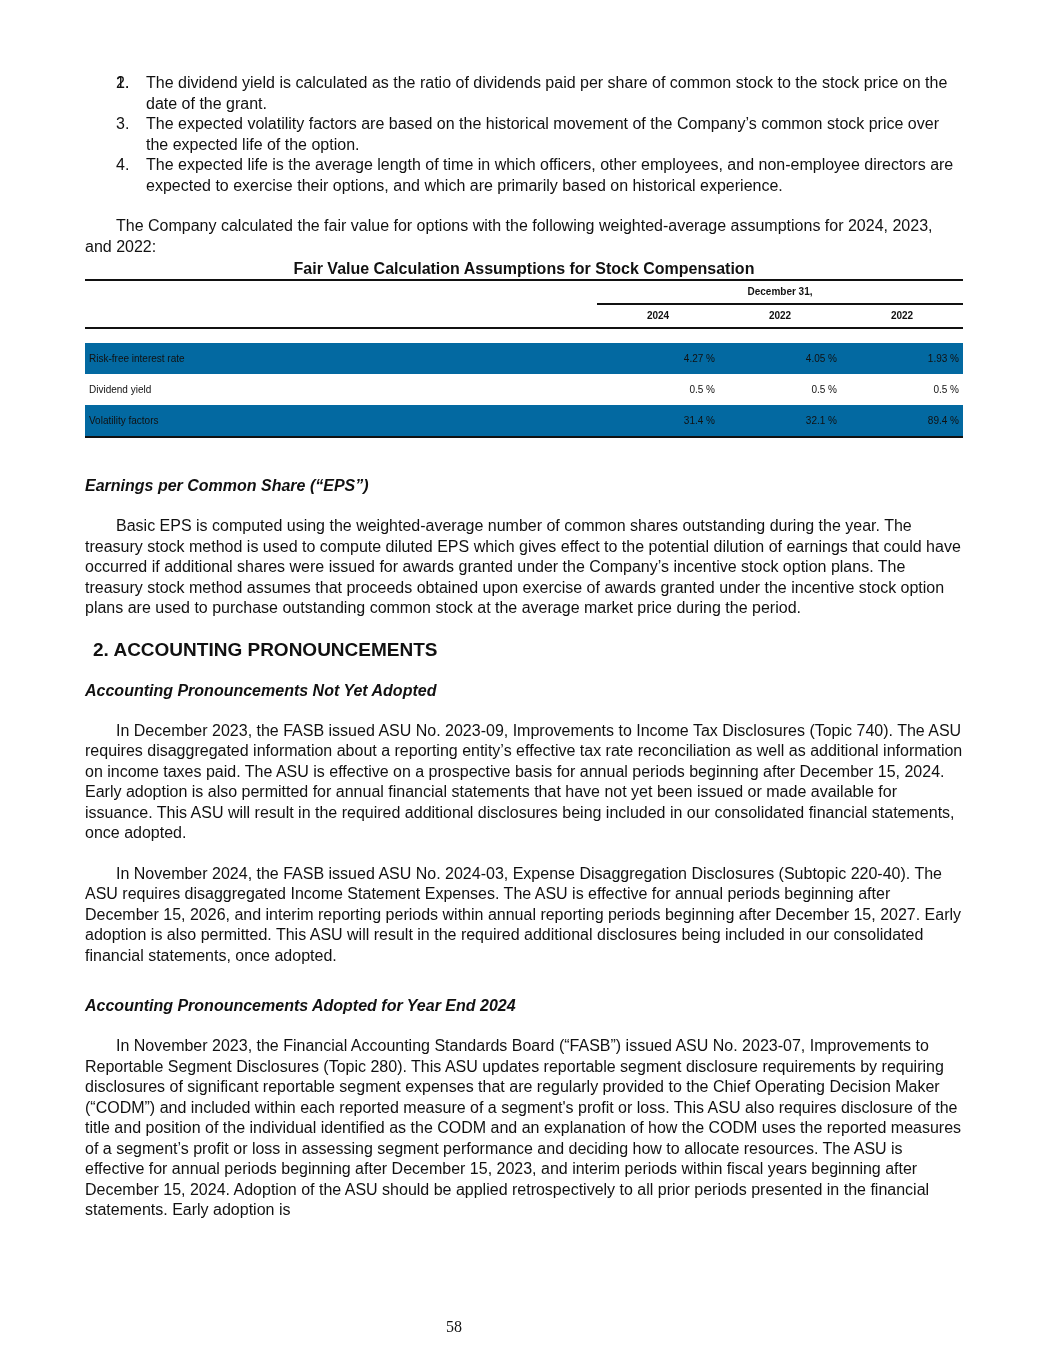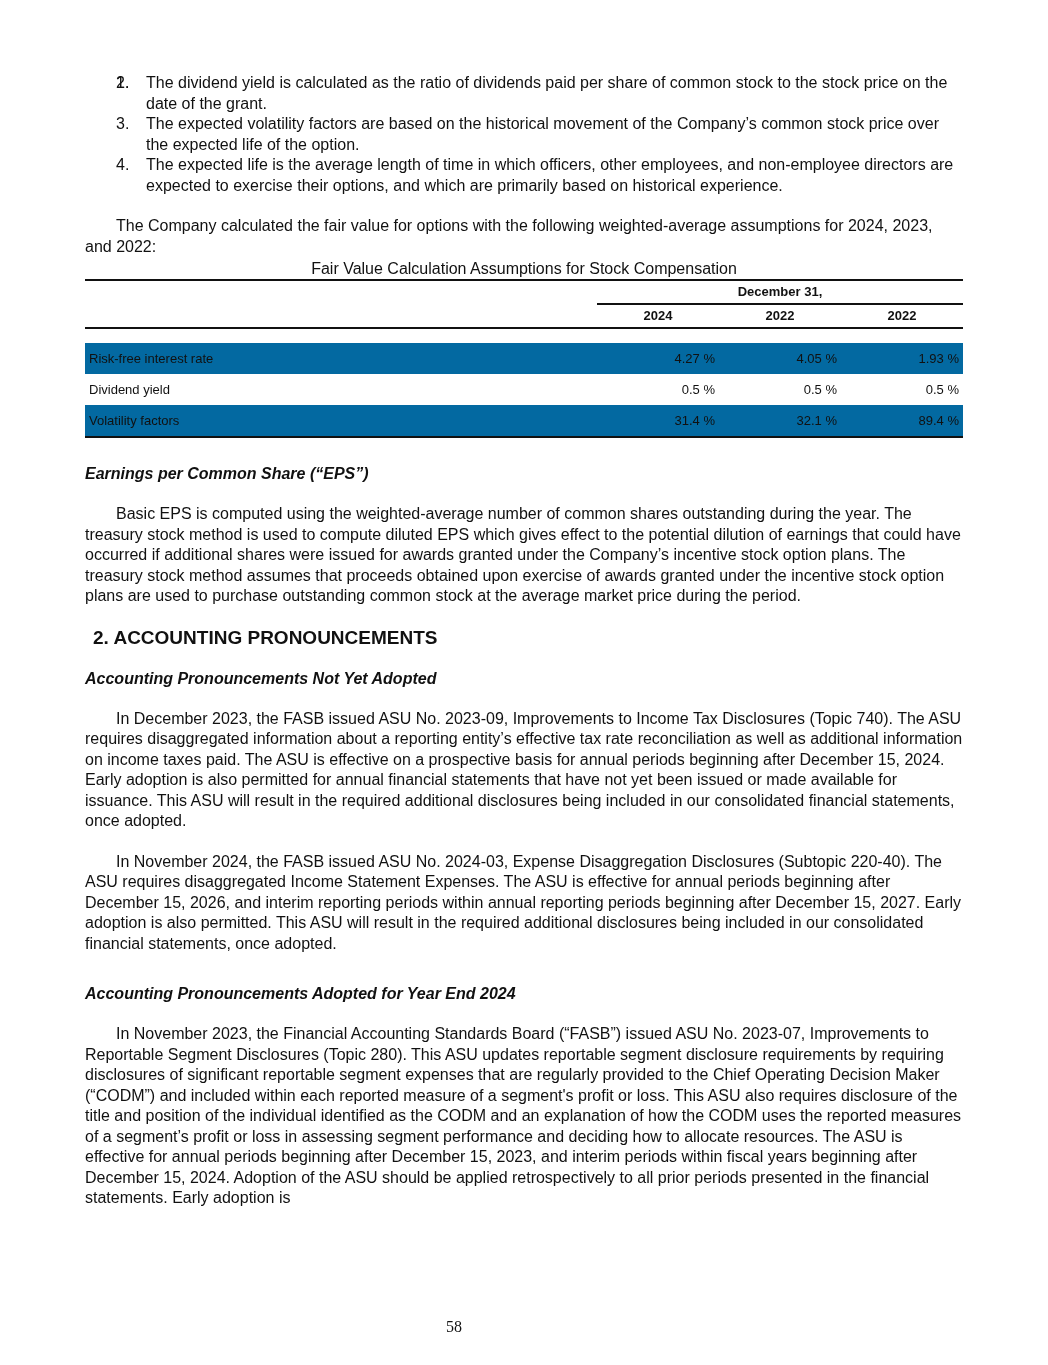--- a/index.html
+++ b/index.html
@@ -8,22 +8,22 @@
     font-family: "Liberation Sans", sans-serif; color: #111111;
     font-size: 16px;
   }
   .page { position: absolute; left: 85px; top: 73px; width: 878px; }
   ol.notes { margin: 0; padding: 0; list-style: none; }
   ol.notes li { position: relative; padding-left: 61px; line-height: 20.5px; margin: 0; }
   ol.notes li .num { position: absolute; left: 31px; top: 0; }
   p { margin: 0; line-height: 20.5px; }
   .indent { text-indent: 31px; }
   .intro { margin-top: 20px; }
-  .table-title { text-align: center; font-weight: normal; line-height: 20px; margin-top: 0px; }
-  table.fv { width: 878px; border-collapse: collapse; font-size: 13px; }
+  .table-title { text-align: center; font-weight: bold; line-height: 20px; margin-top: 0px; }
+  table.fv { width: 878px; border-collapse: collapse; font-size: 10px; }
   table.fv td, table.fv th { padding: 0; }
   .top-rule { border-top: 2px solid #111; }
   .hdr-dec { text-align: center; font-weight: bold; height: 22px; line-height: 22px; }
   .hdr-year { text-align: center; font-weight: bold; height: 22px; line-height: 22px; border-top: 2px solid #111; border-bottom: 2px solid #111; }
   .hdr-year.lead { border-top: none; }
   .spacer td { height: 14px; }
   .row td { height: 31px; line-height: 31px; }
   .row.shaded td { background: #0369a1; }
   .row td.label { padding-left: 4px; text-align: left; }
   .row td.val { text-align: right; padding-right: 4px; }
@@ -86,21 +86,21 @@
       <td class="val">31.4 %</td>
       <td class="val">32.1 %</td>
       <td class="val">89.4 %</td>
     </tr>
     <tr class="bottom-rule">
           <td colspan="4"></td>
         </tr>
   </tbody>
     </table>
 
-  <h4 class="sub" style="margin-top:26px;">Earnings per Common Share (“EPS”)</h4>
+  <h4 class="sub" style="margin-top:38px;">Earnings per Common Share (“EPS”)</h4>
   <p class="indent" style="margin-top:20px;">Basic EPS is computed using the weighted-average number of common shares outstanding during the year. The treasury stock method is used to compute diluted EPS which gives effect to the potential dilution of earnings that could have occurred if additional shares were issued for awards granted under the Company’s incentive stock option plans. The treasury stock method assumes that proceeds obtained upon exercise of awards granted under the incentive stock option plans are used to purchase outstanding common stock at the average market price during the period.</p>
 
   <h3 class="section" style="margin-top:21px;">2. ACCOUNTING PRONOUNCEMENTS</h3>
 
   <h4 class="sub" style="margin-top:21px;">Accounting Pronouncements Not Yet Adopted</h4>
   <p class="indent" style="margin-top:20px;">In December 2023, the FASB issued ASU No. 2023-09, Improvements to Income Tax Disclosures (Topic 740). The ASU requires disaggregated information about a reporting entity’s effective tax rate reconciliation as well as additional information on income taxes paid. The ASU is effective on a prospective basis for annual periods beginning after December 15, 2024. Early adoption is also permitted for annual financial statements that have not yet been issued or made available for issuance. This ASU will result in the required additional disclosures being included in our consolidated financial statements, once adopted.</p>
   <p class="indent" style="margin-top:20px;">In November 2024, the FASB issued ASU No. 2024-03, Expense Disaggregation Disclosures (Subtopic 220-40). The ASU requires disaggregated Income Statement Expenses. The ASU is effective for annual periods beginning after December 15, 2026, and interim reporting periods within annual reporting periods beginning after December 15, 2027. Early adoption is also permitted. This ASU will result in the required additional disclosures being included in our consolidated financial statements, once adopted.</p>
 
   <h4 class="sub" style="margin-top:30px;">Accounting Pronouncements Adopted for Year End 2024</h4>
   <p class="indent" style="margin-top:20px;">In November 2023, the Financial Accounting Standards Board (“FASB”) issued ASU No. 2023-07, Improvements to Reportable Segment Disclosures (Topic 280). This ASU updates reportable segment disclosure requirements by requiring disclosures of significant reportable segment expenses that are regularly provided to the Chief Operating Decision Maker (“CODM”) and included within each reported measure of a segment's profit or loss. This ASU also requires disclosure of the title and position of the individual identified as the CODM and an explanation of how the CODM uses the reported measures of a segment’s profit or loss in assessing segment performance and deciding how to allocate resources. The ASU is effective for annual periods beginning after December 15, 2023, and interim periods within fiscal years beginning after December 15, 2024. Adoption of the ASU should be applied retrospectively to all prior periods presented in the financial statements. Early adoption is</p>

